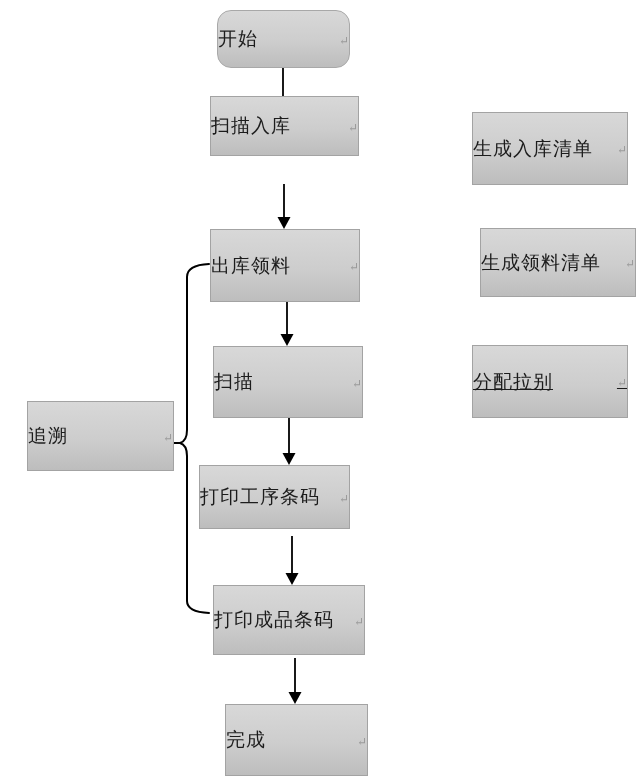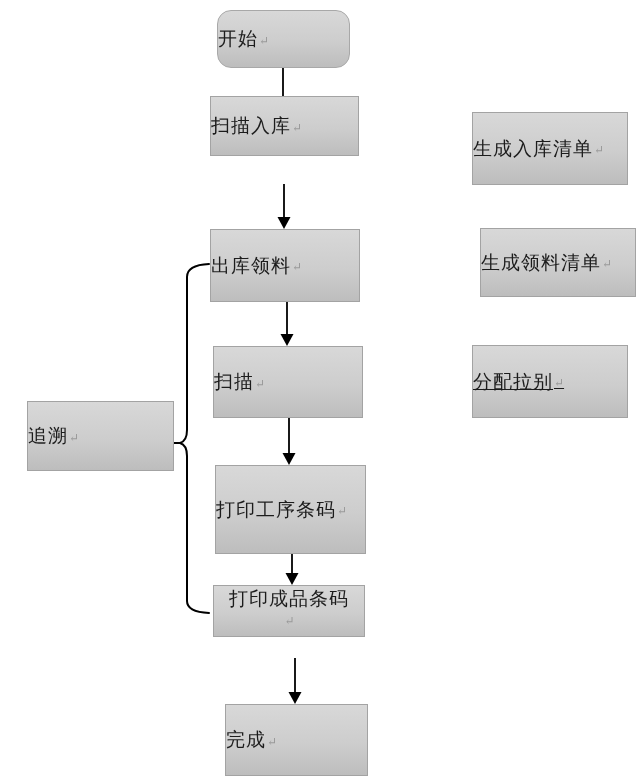--- a/index.html
+++ b/index.html
@@ -5,21 +5,21 @@
   html,body{margin:0;padding:0;background:#ffffff;}
   #canvas{
     position:relative;
     width:638px;height:783px;
     background:#ffffff;
     font-family:"Liberation Serif","DejaVu Serif",serif;
     overflow:hidden;
   }
   .box{
     position:absolute;
-    display:flex;align-items:center;justify-content:flex-start;
+    display:flex;align-items:center;justify-content:space-between;
     background:linear-gradient(180deg,#d8d8d8 0%,#cdcdcd 55%,#bdbdbd 100%);
     border:1px solid #a3a3a3;
     box-sizing:border-box;
     color:#1c1c1c;
     font-size:19px;
     letter-spacing:1px;
     white-space:nowrap;
   }
   .box .ret{
     font-size:12px;
@@ -27,22 +27,22 @@
     letter-spacing:0;
     margin-left:1px;
     transform:translateY(2px);
   }
   .rounded{border-radius:14px;border-color:#a8a8a8;}
   
   .n-start        {left:217px;top:10px; width:133px;height:58px;}
   .n-scan-in      {left:210px;top:96px;width:149px;height:60px;}
   .n-outbound     {left:210px;top:229px;width:150px;height:73px;}
   .n-scan         {left:213px;top:346px;width:150px;height:72px;}
-  .n-print-proc   {left:215px;top:465px;width:151px;height:89px;}
-  .n-print-prod   {left:213px;top:585px;width:152px;height:52px;flex-direction:column;}
+  .n-print-proc   {left:199px;top:465px;width:151px;height:64px;}
+  .n-print-prod   {left:213px;top:585px;width:152px;height:70px;}
   .n-finish       {left:225px;top:704px;width:143px;height:72px;}
   
   .n-side-0       {left:472px;top:112px;width:156px;height:73px;}
   .n-side-1       {left:480px;top:228px;width:156px;height:69px;}
   .n-side-2       {left:472px;top:345px;width:156px;height:73px;text-decoration:underline;}
   
   .n-trace        {left:10px; top:401px;width:147px;height:70px;margin-left:17px;}
   #connector-layer{position:absolute;left:0;top:0;width:638px;height:783px;pointer-events:none;}
 </style>
 </head>

